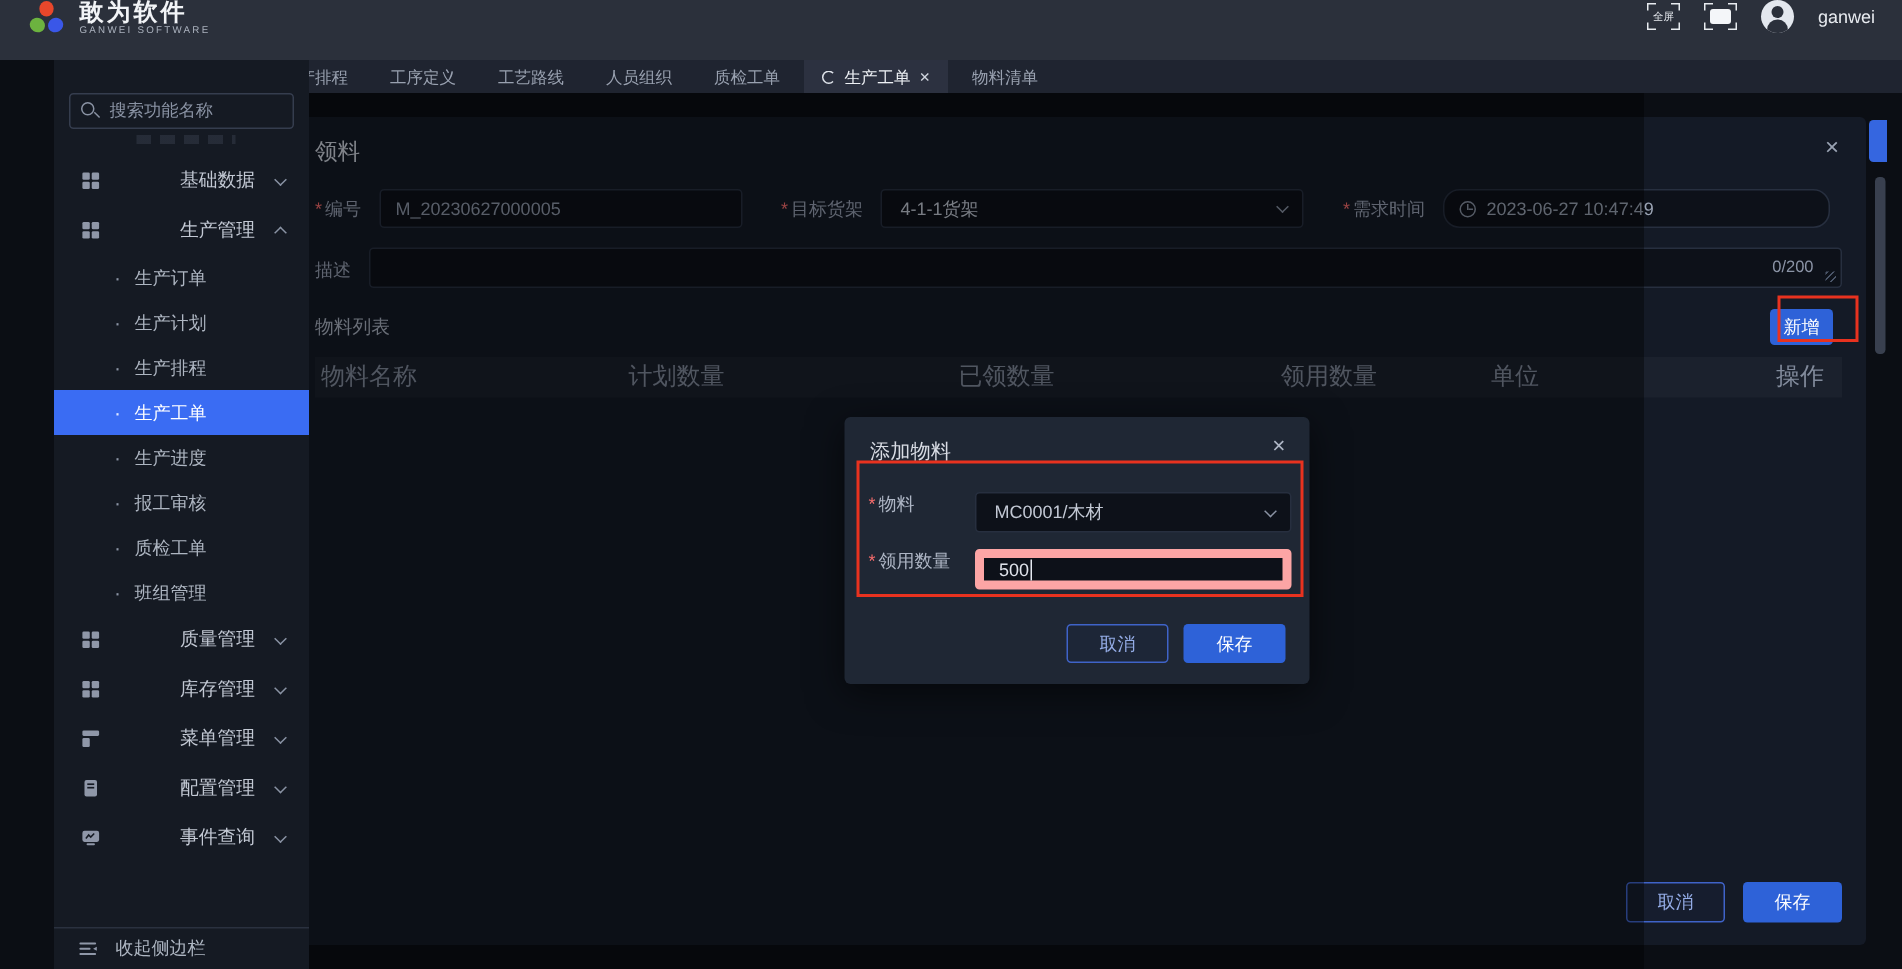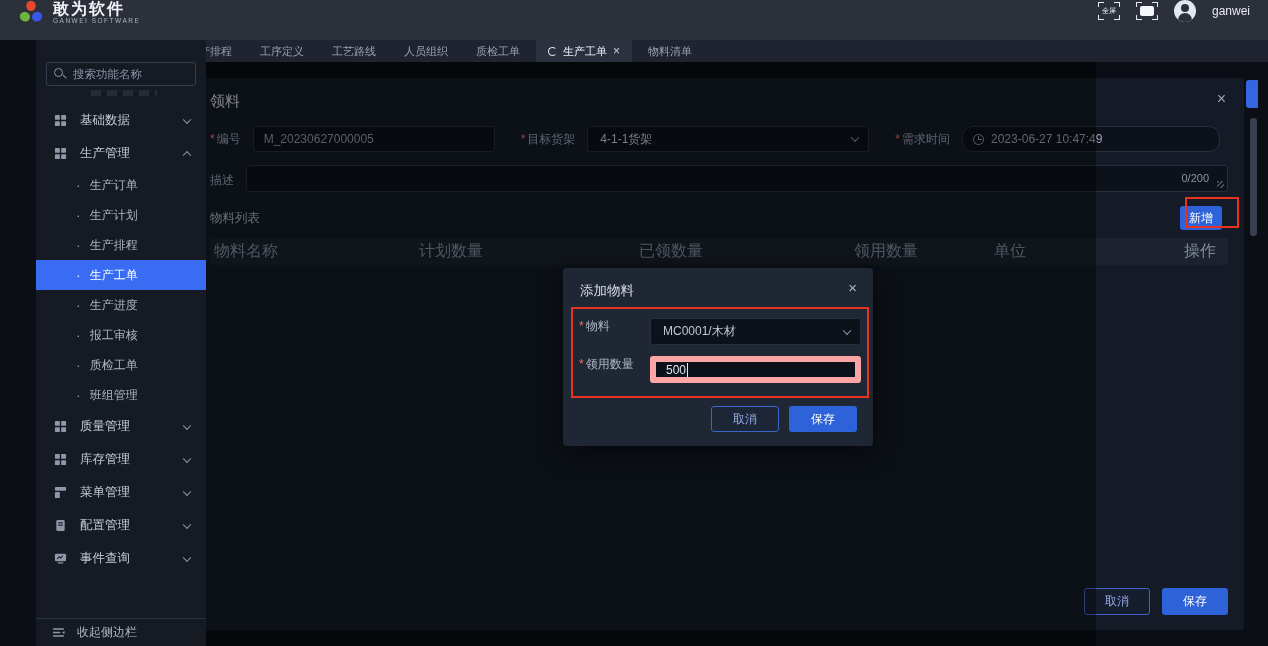--- a/index.html
+++ b/index.html
@@ -35,21 +35,21 @@
 
   
   .sidebar { position:absolute; left:0; top:40px; width:170px; height:606px; background:#151a23; z-index:25; display:flex; flex-direction:column; overflow:hidden;margin-left:36px; }
   .search-wrap { margin:22px 10px 2px 10px; position:relative; }
   .search-input { width:100%; height:24px; background:transparent; border:1px solid #353d4e; border-radius:3px; color:#aab2c0; font-size:11.5px; padding:0 6px 0 26px; outline:none; font-family:inherit; }
   .search-input::placeholder { color:#8a93a4; }
   .search-ico { position:absolute; left:8px; top:6px; width:9px; height:9px; border:1.4px solid #8a93a4; border-radius:50%; }
   .search-ico::after { content:""; position:absolute; left:7px; top:7px; width:5px; height:1.4px; background:#8a93a4; transform:rotate(45deg); }
   .clipped-sliver { height:6px; margin:2px 0 0 55px; width:66px; overflow:hidden; border-top:0; background:repeating-linear-gradient(90deg,#3a4150 0 10px,transparent 10px 16px); opacity:.45; }
   .menu { flex:1; overflow:hidden; padding-top:8px; }
-  .menu-group { height:33px; display:flex; align-items:center; padding:0 18px; cursor:pointer; position:relative; color:#c3c9d4; font-size:12.5px; }
+  .menu-group { height:33px; display:flex; align-items:center; padding:0 18px; cursor:pointer; position:relative; color:#c3c9d4; font-size:12.5px;gap:40px; }
   .menu-group .g-label { margin-left:13px; }
   .menu-group svg { flex:0 0 auto; }
   .chev { position:absolute; right:16px; top:50%; width:6px; height:6px; border-right:1.4px solid #8a93a4; border-bottom:1.4px solid #8a93a4; transform:translateY(-70%) rotate(45deg); }
   .chev.up { transform:translateY(-30%) rotate(-135deg); }
   .menu-sub { height:30px; display:flex; align-items:center; padding-left:40px; gap:9px; font-size:12px; color:#aeb6c2; cursor:pointer; }
   .menu-sub .dot { font-size:14px; color:#8a93a4; line-height:10px; }
   .menu-sub.selected { background:#3a6cf3; color:#ffffff; }
   .menu-sub.selected .dot { color:#dfe7ff; }
   .collapse-row { height:28px; border-top:1px solid #2a313f; display:flex; align-items:center; padding:0 16px; gap:12px; font-size:12px; color:#aeb6c2; cursor:pointer; }
   .sb-icon { color:#8f97a8; }
@@ -85,21 +85,21 @@
   .btn { border:none; border-radius:3px; font-size:12px; font-family:inherit; cursor:pointer; display:inline-flex; align-items:center; justify-content:center; }
   .btn-primary { background:#2e62d8; color:#ffffff; }
   .btn-outline { background:rgba(27,38,64,.35); color:#94ace6; border:1px solid #3f63c8; }
   .add-btn { width:42px; height:24px; margin-right:6px; }
   .thead { position:absolute; left:16px; top:160px; width:1018px; height:27px; background:#1b212d; display:grid; grid-template-columns:205px 220px 215px 140px 190px 1fr; align-items:center; padding-left:4px; font-size:16px; color:#828b9c; }
   .req-footer { position:absolute; right:16px; bottom:15px; display:flex; gap:12px; }
   .ft-btn { width:66px; height:27px; font-size:12px; }
 
   
   .overlay { position:absolute; inset:0; background:rgba(0,0,0,0.38); z-index:3; }
-  .add-dialog { position:absolute; left:393px; top:206px; width:310px; height:178px; background:#1f2734; border-radius:4px; box-shadow:0 6px 24px rgba(0,0,0,.55); z-index:4; }
+  .add-dialog { position:absolute; left:393px; top:216px; width:310px; height:178px; background:#1f2734; border-radius:4px; box-shadow:0 6px 24px rgba(0,0,0,.55); z-index:4; }
   .dlg-title { position:absolute; left:17px; top:14px; font-size:13.5px; color:#d8dce4; }
   .dlg-close { position:absolute; right:16px; top:11px; font-size:15px; color:#aeb6c5; cursor:pointer; }
   .dlg-row { position:absolute; left:16px; display:flex; align-items:center; }
   .dlg-row .fld-label { color:#aeb6c5; }
   .dlg-ctrl { position:absolute; left:87px; width:211px; height:27px; }
   .qty-input { background:#0d1119; border:6px solid #fca5a5; color:#dfe3ea; padding:0 10px; cursor:text; }
   .caret { width:1px; height:14px; background:#e6eaf2; margin-left:1px; }
   .dlg-footer { position:absolute; right:16px; bottom:14px; display:flex; gap:10px; }
   .dlg-btn { width:68px; height:26px; font-size:12px; }
 

